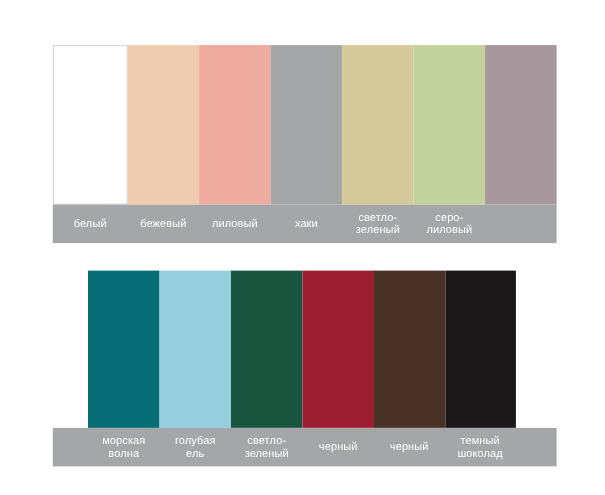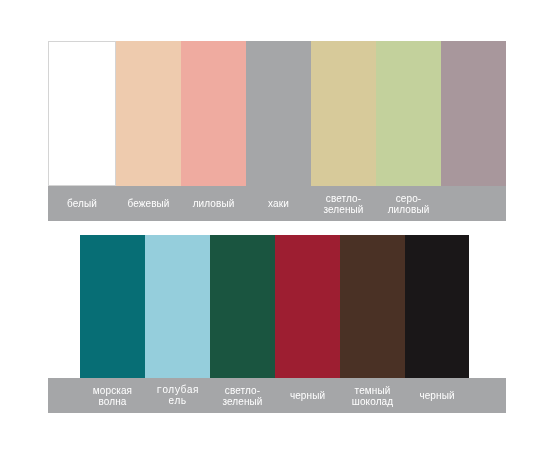--- a/index.html
+++ b/index.html
@@ -64,21 +64,21 @@
     left: 48px;
     top: 41px;
     width: 458px;
   }
   #group-light .swatch-row { height: 145px; }
   #group-light .label-row  { height: 35px; }
 
   
   #group-dark {
     left: 48px;
-    top: 235px;
+    top: 246px;
     width: 458px;
   }
   #group-dark .swatch-row {
     height: 143px;
     padding-left: 32px;
     box-sizing: border-box;
   }
   #group-dark .label-row {
     height: 35px;
     padding-left: 32px;
@@ -116,24 +116,24 @@
         <div class="swatch" style="width: 65px; background: rgb(7, 110, 117);"></div>
         <div class="swatch" style="width: 65px; background: rgb(149, 206, 220);"></div>
         <div class="swatch" style="width: 65px; background: rgb(26, 85, 64);"></div>
         <div class="swatch" style="width: 65px; background: rgb(157, 30, 49);"></div>
         <div class="swatch" style="width: 65px; background: rgb(74, 49, 37);"></div>
         <div class="swatch" style="width: 64px; background: rgb(26, 23, 24);"></div>
       </div>
     <div class="label-row">
         <div class="label-cell" style="width: 65px;">морская
 волна</div>
-        <div class="label-cell" style="width: 65px; font-family: Liberation Mono, monospace;">голубая
+        <div class="label-cell" style="width: 65px;">голубая
 ель</div>
         <div class="label-cell" style="width: 65px;">светло-
 зеленый</div>
         <div class="label-cell" style="width: 65px;">черный</div>
+        <div class="label-cell" style="width: 64px;">черный</div>
         <div class="label-cell" style="width: 65px;">темный
 шоколад</div>
-        <div class="label-cell" style="width: 64px;">черный</div>
       </div>
   </div>
 
 </div>
 
 </body></html>

